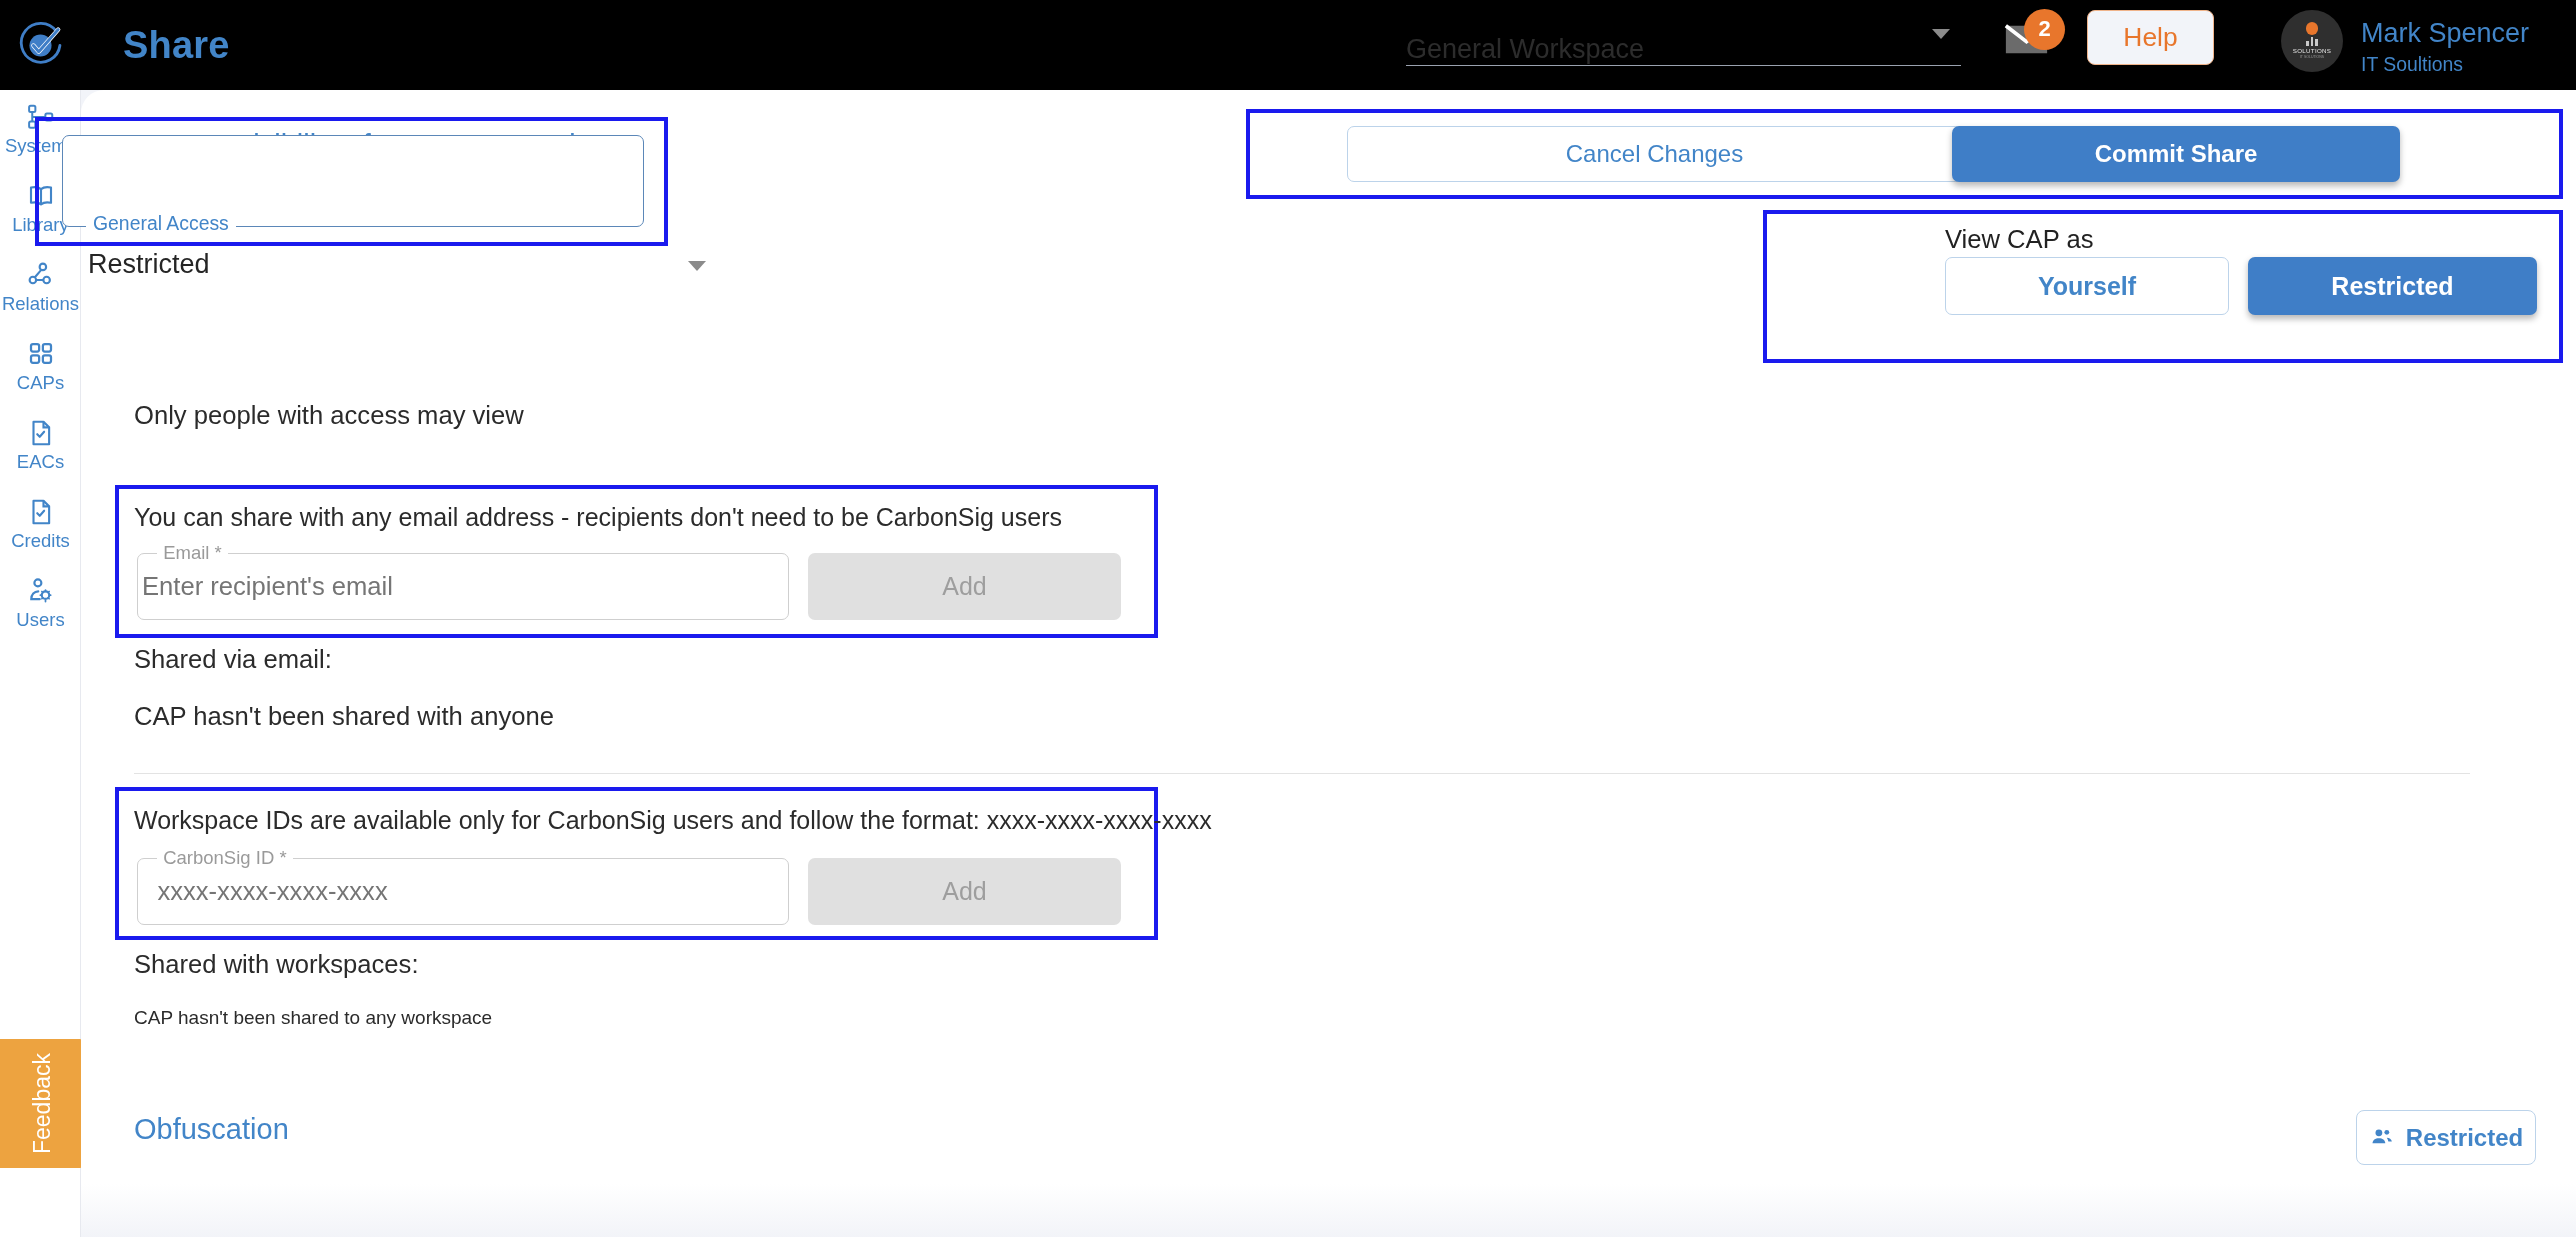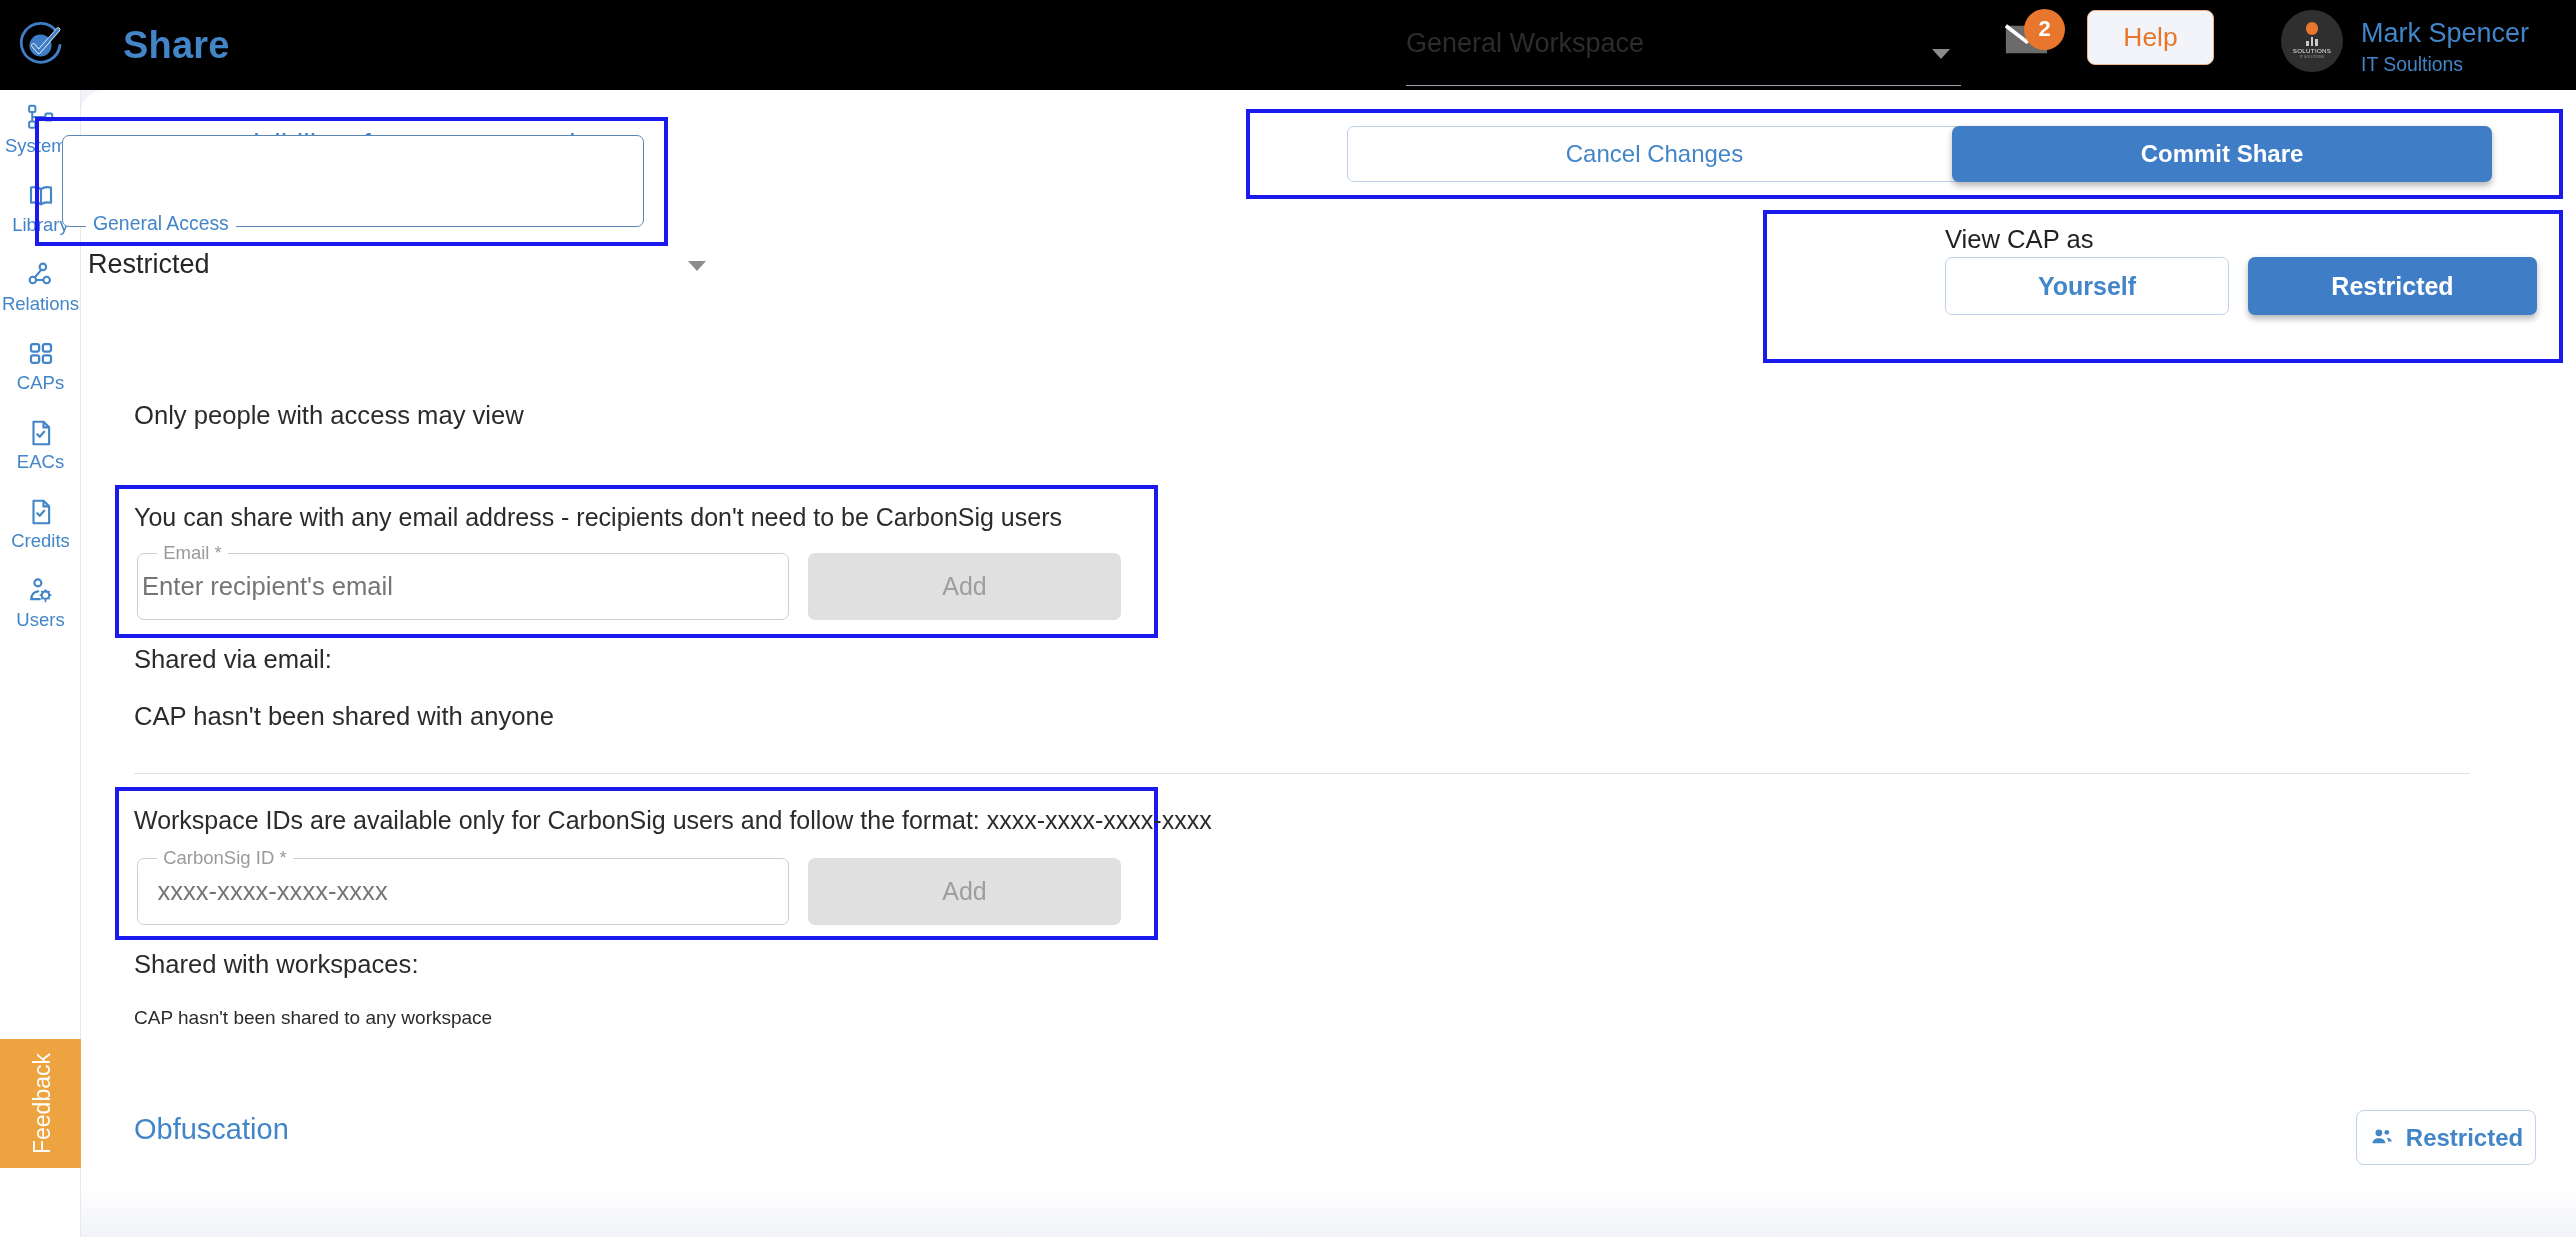--- a/index.html
+++ b/index.html
@@ -22,24 +22,24 @@
     display: flex; align-items: center; justify-content: center;
   }
   .page-title {
     margin-left: 42px;
     font-size: 38px;
     color: #4285c8;
     letter-spacing: 0.2px;
   }
 
   .ws-select {
-    position: absolute; left: 1406px; top: 28px;
+    position: absolute; left: 1406px; top: 8px;
     width: 555px; height: 58px;
     border-bottom: 1.8px solid #9aa2af;
-    display: flex; align-items: flex-start; text-decoration: underline;
+    display: flex; align-items: flex-end; text-decoration: underline;
   }
   .ws-select .ws-value {
     font-size: 27px; color: #2c2c2c;
   }
   .ws-select .ws-caret {
     position: absolute; right: 10.6px; top: 21px;
     width: 0; height: 0;
     border-left: 9.7px solid transparent;
     border-right: 9.7px solid transparent;
     border-top: 10.6px solid #8b8b8b;
@@ -175,21 +175,21 @@
   .cancel-btn {
     position: absolute; left: 1347px; top: 126px;
     width: 615px; height: 56px;
     border: 1.8px solid #bcd3ea; border-radius: 7px;
     background: #fff; color: #4285c8; font-size: 24px;
     display: flex; align-items: center; justify-content: center;
     cursor: pointer;
   }
   .commit-btn {
     position: absolute; left: 1952px; top: 126px;
-    width: 540px; height: 56px;
+    width: 448px; height: 56px;
     border: none; border-radius: 7px;
     background: #3f7ec7; color: #fff;
     font-size: 24px; font-weight: bold;
     display: flex; align-items: center; justify-content: center;
     box-shadow: 0 3.5px 6.2px rgba(0,0,0,.28);
     cursor: pointer;
   }
 
   
   .hl-viewcap { left: 1763px; top: 210px; width: 800px; height: 153px; }

